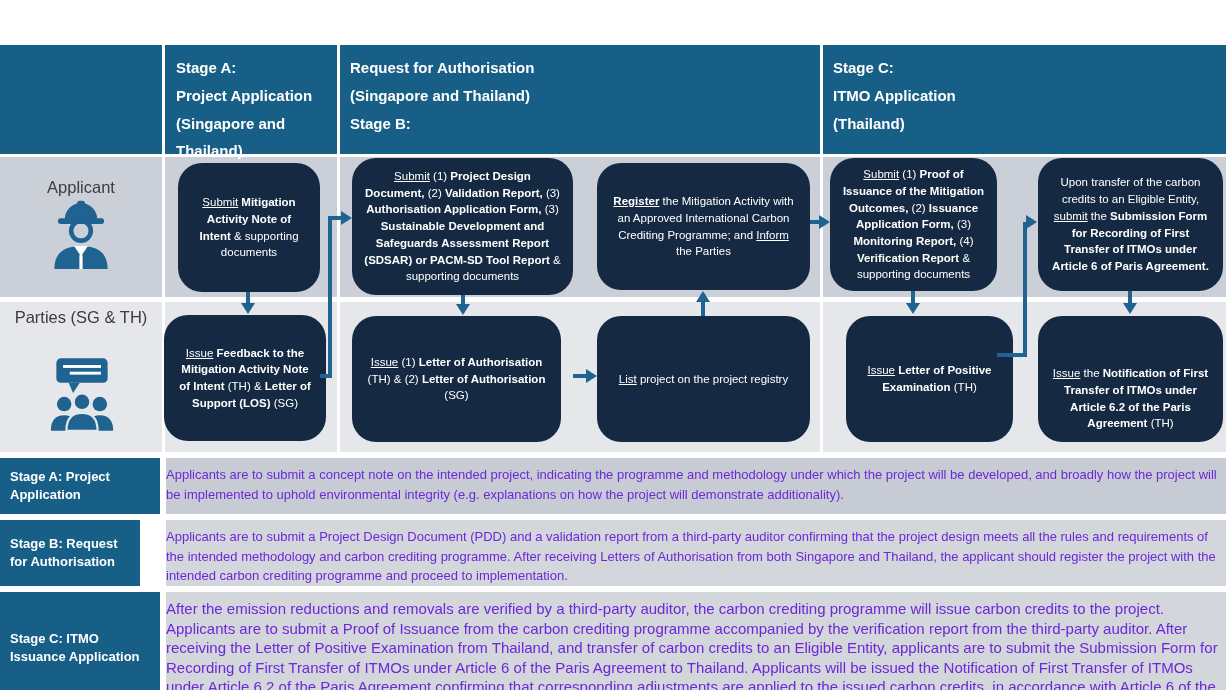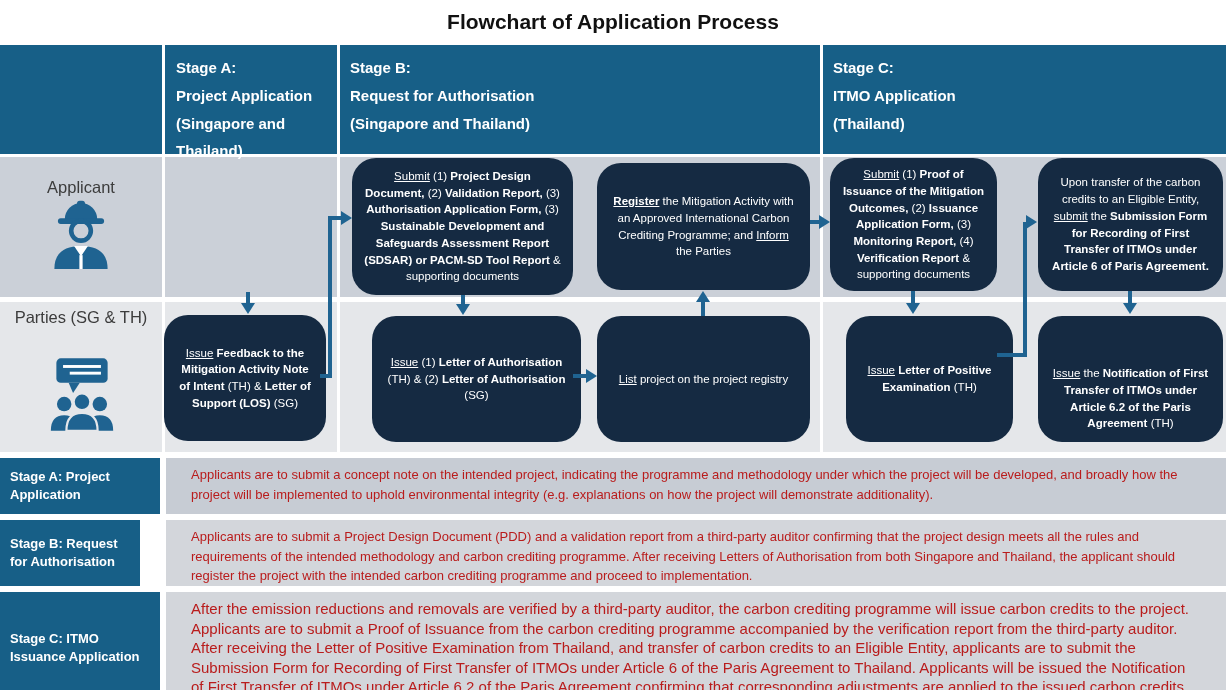--- a/index.html
+++ b/index.html
@@ -15,48 +15,47 @@
   .flowbox{background:#152A42;color:#ffffff;border-radius:24px;
            display:flex;align-items:center;justify-content:center;text-align:center;
            font-size:11.5px;line-height:1.45;padding:10px 12px;}
   .aline{background:#1F6391;}
   .arr{width:0;height:0;}
   .arr.down{border-left:7px solid transparent;border-right:7px solid transparent;border-top:11px solid #1F6391;}
   .arr.up{border-left:7px solid transparent;border-right:7px solid transparent;border-bottom:11px solid #1F6391;}
   .arr.right{border-top:7px solid transparent;border-bottom:7px solid transparent;border-left:11px solid #1F6391;}
   .sum-label{background:#175F87;color:#ffffff;font-weight:700;font-size:13px;
              display:flex;align-items:center;padding:6px 10px;line-height:1.4;}
-  .sum-text{color:#b91c1c;font-size:13px;line-height:1.5;padding:7px 25px;}
+  .sum-text{color:#6d28d9;font-size:13px;line-height:1.5;padding:7px 0;}
   .sum-text.tight{font-size:15px;line-height:1.3;}
   svg{display:block;}
 </style>
 </head>
 <body>
 
 <div id="stage">
 
-  <div class="abs" id="title">Flowchart of Application Process</div>
 
   <div class="abs band" style="left:0;top:45px;width:1226px;height:110px;"></div>
 
   <div class="abs" style="left:0;top:157px;width:1226px;height:140px;background:#CBD0D8;"></div>
   <div class="abs" style="left:0;top:302px;width:1226px;height:150px;background:#E5E7EA;"></div>
 
   <div class="abs vsep" style="left:162px;top:45px;height:407px;"></div>
   <div class="abs vsep" style="left:337px;top:45px;height:407px;"></div>
   <div class="abs vsep" style="left:820px;top:45px;height:407px;"></div>
   <div class="abs hsep" style="left:0;top:154px;width:1226px;"></div>
 
   <div class="abs stage-header" style="left:176px;top:54px;width:152px;">
     <div>Stage A:</div>
     <div>Project Application (Singapore and Thailand)</div>
   </div>
   <div class="abs stage-header" style="left:350px;top:54px;width:260px;">
+    <div>Request for Authorisation (Singapore and Thailand)</div>
     <div>Stage B:</div>
-    <div>Request for Authorisation (Singapore and Thailand)</div>
   </div>
   <div class="abs stage-header" style="left:833px;top:54px;width:170px;">
     <div>Stage C:</div>
     <div>ITMO Application (Thailand)</div>
   </div>
 
   <div class="abs row-label" style="left:0;top:178px;width:162px;">Applicant</div>
   <div class="abs row-label" style="left:0;top:308px;width:162px;">Parties (SG &amp; TH)</div>
 
   <div class="abs" style="left:44px;top:192px;">
@@ -79,37 +78,40 @@
       <rect x="21" y="15" width="28" height="2.6" fill="#ffffff"></rect>
       <circle cx="16" cy="44" r="6.5" fill="#1F6391"></circle>
       <circle cx="48" cy="44" r="6.5" fill="#1F6391"></circle>
       <path d="M4 68 q0 -14 12 -14 q12 0 12 14 z" fill="#1F6391"></path>
       <path d="M36 68 q0 -14 12 -14 q12 0 12 14 z" fill="#1F6391"></path>
       <circle cx="32" cy="42" r="7.5" fill="#1F6391" stroke="#E5E7EA" stroke-width="2"></circle>
       <path d="M18 68 q0 -16 14 -16 q14 0 14 16 z" fill="#1F6391" stroke="#E5E7EA" stroke-width="2"></path>
     </svg>
   </div>
 
+  <div class="abs flowbox" style="left:178px;top:163px;width:142px;height:129px;">
+      <span><span style="text-decoration: underline;">Submit</span><span> </span><span style="font-weight: 700;">Mitigation Activity Note of Intent</span><span> &amp; supporting documents</span></span>
+    </div>
   <div class="abs flowbox" style="left:352px;top:158px;width:221px;height:137px;">
       <span><span style="text-decoration: underline;">Submit</span><span> (1) </span><span style="font-weight: 700;">Project Design Document,</span><span> (2) </span><span style="font-weight: 700;">Validation Report,</span><span> (3) </span><span style="font-weight: 700;">Authorisation Application Form,</span><span> (3) </span><span style="font-weight: 700;">Sustainable Development and Safeguards Assessment Report (SDSAR) or PACM-SD Tool Report</span><span> &amp; supporting documents</span></span>
     </div>
   <div class="abs flowbox" style="left:597px;top:163px;width:213px;height:127px;">
       <span><span style="font-weight: 700; text-decoration: underline;">Register</span><span> the Mitigation Activity with an Approved International Carbon Crediting Programme; and </span><span style="text-decoration: underline;">Inform</span><span> the Parties</span></span>
     </div>
   <div class="abs flowbox" style="left:830px;top:158px;width:167px;height:133px;">
       <span><span style="text-decoration: underline;">Submit</span><span> (1) </span><span style="font-weight: 700;">Proof of Issuance of the Mitigation Outcomes,</span><span> (2) </span><span style="font-weight: 700;">Issuance Application Form,</span><span> (3) </span><span style="font-weight: 700;">Monitoring Report,</span><span> (4) </span><span style="font-weight: 700;">Verification Report</span><span> &amp; supporting documents</span></span>
     </div>
   <div class="abs flowbox" style="left:1038px;top:158px;width:185px;height:133px;">
       <span><span>Upon transfer of the carbon credits to an Eligible Entity, </span><span style="text-decoration: underline;">submit</span><span> the </span><span style="font-weight: 700;">Submission Form for Recording of First Transfer of ITMOs under Article 6 of Paris Agreement.</span></span>
     </div>
 
   <div class="abs flowbox" style="left:164px;top:315px;width:162px;height:126px;">
       <span><span style="text-decoration: underline;">Issue</span><span> </span><span style="font-weight: 700;">Feedback to the Mitigation Activity Note of Intent</span><span> (TH) &amp; </span><span style="font-weight: 700;">Letter of Support (LOS)</span><span> (SG)</span></span>
     </div>
-  <div class="abs flowbox" style="left:372px;top:316px;width:209px;height:126px;">
+  <div class="abs flowbox" style="left:352px;top:316px;width:209px;height:126px;">
       <span><span style="text-decoration: underline;">Issue</span><span> (1) </span><span style="font-weight: 700;">Letter of Authorisation</span><span> (TH) &amp; (2) </span><span style="font-weight: 700;">Letter of Authorisation</span><span> (SG)</span></span>
     </div>
   <div class="abs flowbox" style="left:597px;top:316px;width:213px;height:126px;">
       <span><span style="text-decoration: underline;">List</span><span> project on the project registry</span></span>
     </div>
   <div class="abs flowbox" style="left:830px;top:316px;width:167px;height:126px;margin-left:16px;">
       <span><span style="text-decoration: underline;">Issue</span><span> </span><span style="font-weight: 700;">Letter of Positive Examination</span><span> (TH)</span></span>
     </div>
   <div class="abs flowbox" style="left:1038px;top:316px;width:185px;height:126px;align-items:flex-end;">
       <span><span style="text-decoration: underline;">Issue</span><span> the </span><span style="font-weight: 700;">Notification of First Transfer of ITMOs under Article 6.2 of the Paris Agreement</span><span> (TH)</span></span>

